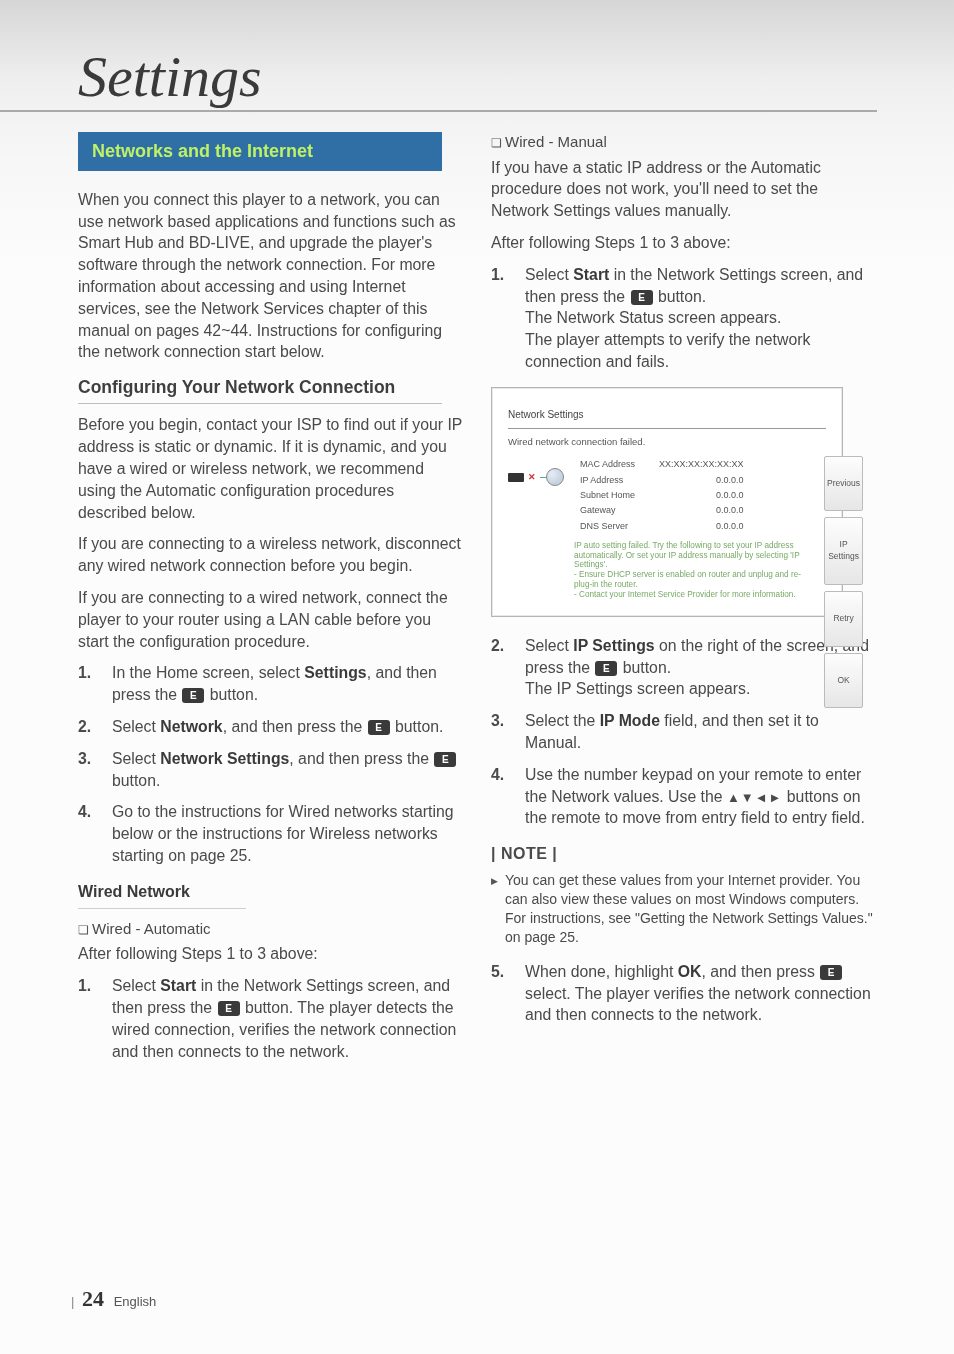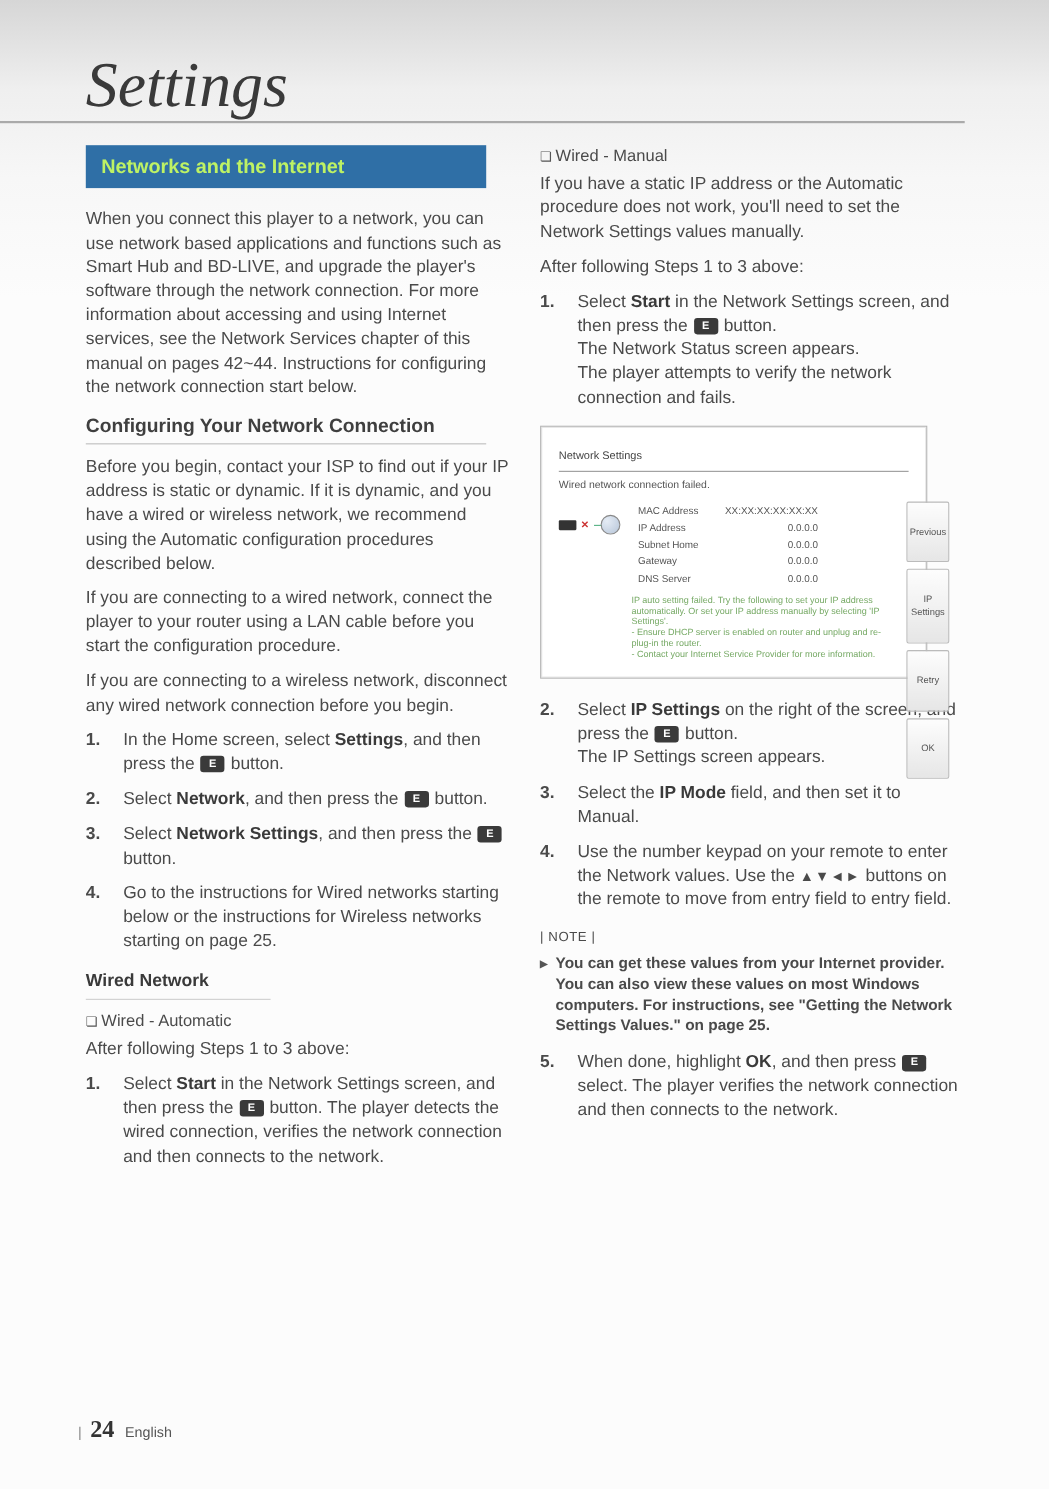--- a/index.html
+++ b/index.html
@@ -77,22 +77,22 @@
     border-radius: 3px;
     color: #fff;
     font-size: 10px;
     align-items: center;
     justify-content: center;
     vertical-align: middle;
     margin: 0 1px;
     font-weight: bold;
   }
   .arrows { font-size: 13px; letter-spacing: 1px; }
-  .note-hdr { font-weight: normal; font-size: 12px; margin: 12px 0 6px 0; letter-spacing: 0.5px;}
-  .note-body { font-size: 14px; line-height: 1.35; padding-left: 14px; position: relative; font-weight: bold; }
+  .note-hdr { font-weight: bold; font-size: 16px; margin: 12px 0 6px 0; letter-spacing: 0.5px;}
+  .note-body { font-size: 14px; line-height: 1.35; padding-left: 14px; position: relative; }
   .note-body::before { content: "▶"; font-size: 9px; position:absolute; left:0; top:4px; color:#555;}
   .footer { position: absolute; bottom: 42px; left: 67px; font-size: 13px; color:#555; }
   .footer .pg { font-family: "Times New Roman", serif; font-weight: bold; font-size: 22px; color:#333; }
   .footer .sep { margin: 0 4px; color:#888; }
 
   
   .shot {
     width: 352px; height: 230px;
     border: 1px solid #b5b5b5;
     background: #fff;
@@ -129,22 +129,22 @@
   <div class="title">Settings</div>
 
   <div class="cols">
 
     <div class="col">
       <div class="section-bar">Networks and the Internet</div>
       <p class="para">When you connect this player to a network, you can use network based applications and functions such as Smart Hub and BD-LIVE, and upgrade the player's software through the network connection. For more information about accessing and using Internet services, see the Network Services chapter of this manual on pages 42~44. Instructions for configuring the network connection start below.</p>
 
       <h3 class="sub">Configuring Your Network Connection</h3>
       <p class="para">Before you begin, contact your ISP to find out if your IP address is static or dynamic. If it is dynamic, and you have a wired or wireless network, we recommend using the Automatic configuration procedures described below.</p>
+      <p class="para">If you are connecting to a wireless network, disconnect any wired network connection before you begin.</p>
       <p class="para">If you are connecting to a wired network, connect the player to your router using a LAN cable before you start the configuration procedure.</p>
-      <p class="para">If you are connecting to a wireless network, disconnect any wired network connection before you begin.</p>
 
       <ol class="steps">
         <li>
             <div>
           <span>In the Home screen, select </span><span class="strong">Settings</span><span>, and then press the </span><span class="enter-icon">E</span><span> button.</span>
         </div>
           </li>
         <li>
             <div>
           <span>Select </span><span class="strong">Network</span><span>, and then press the </span><span class="enter-icon">E</span><span> button.</span>

